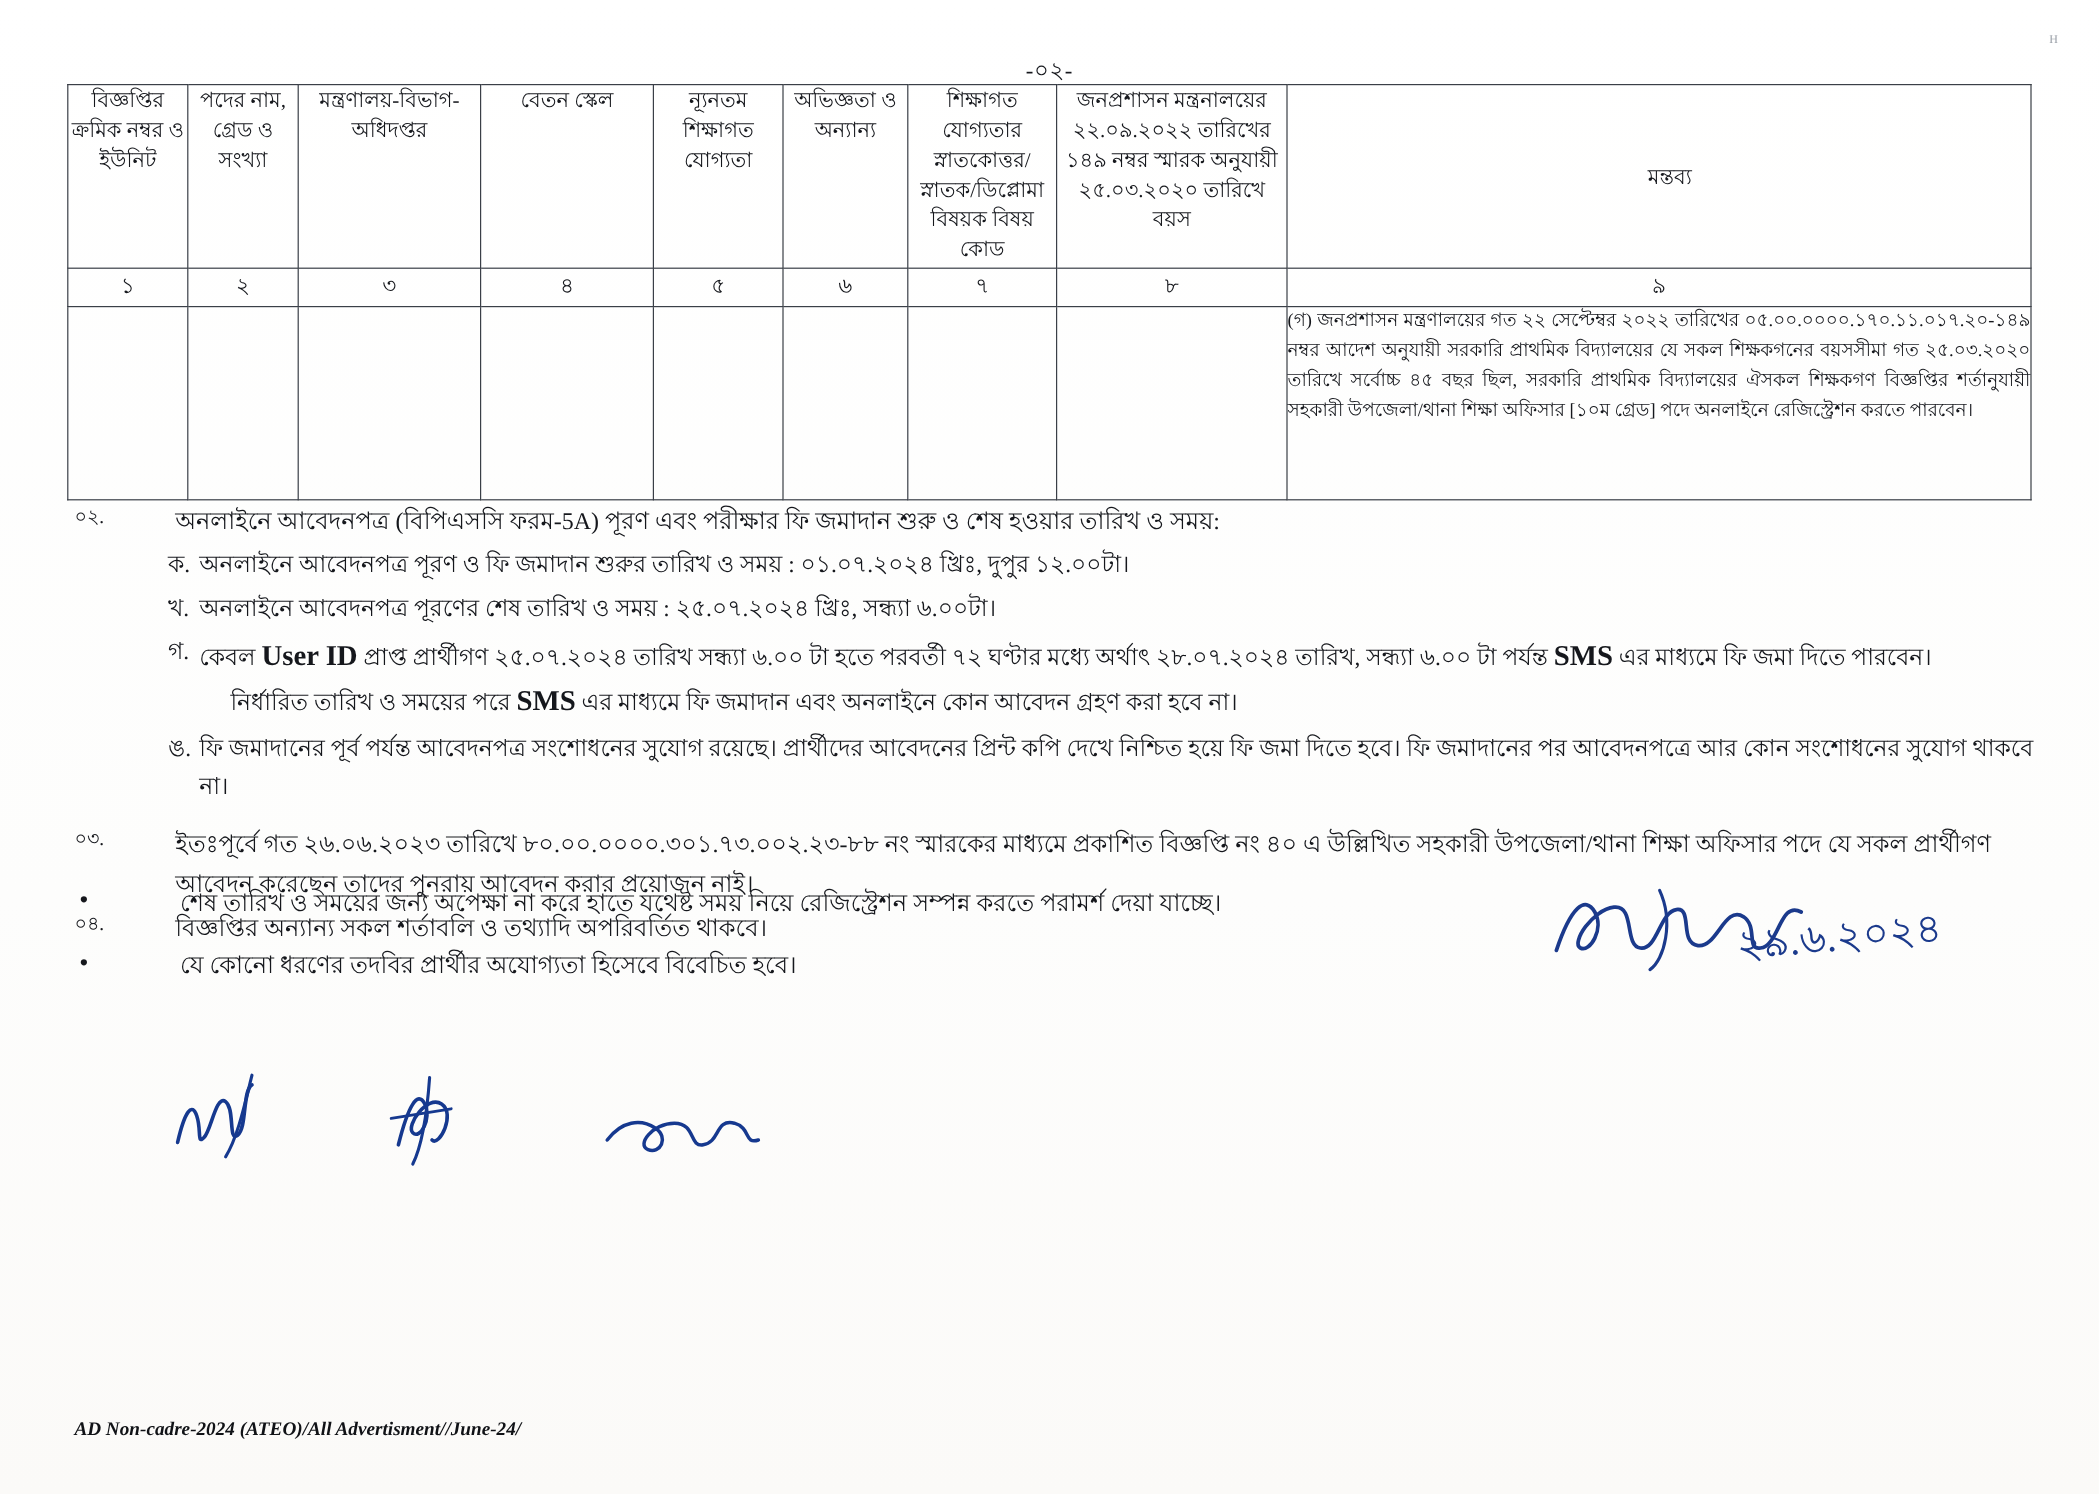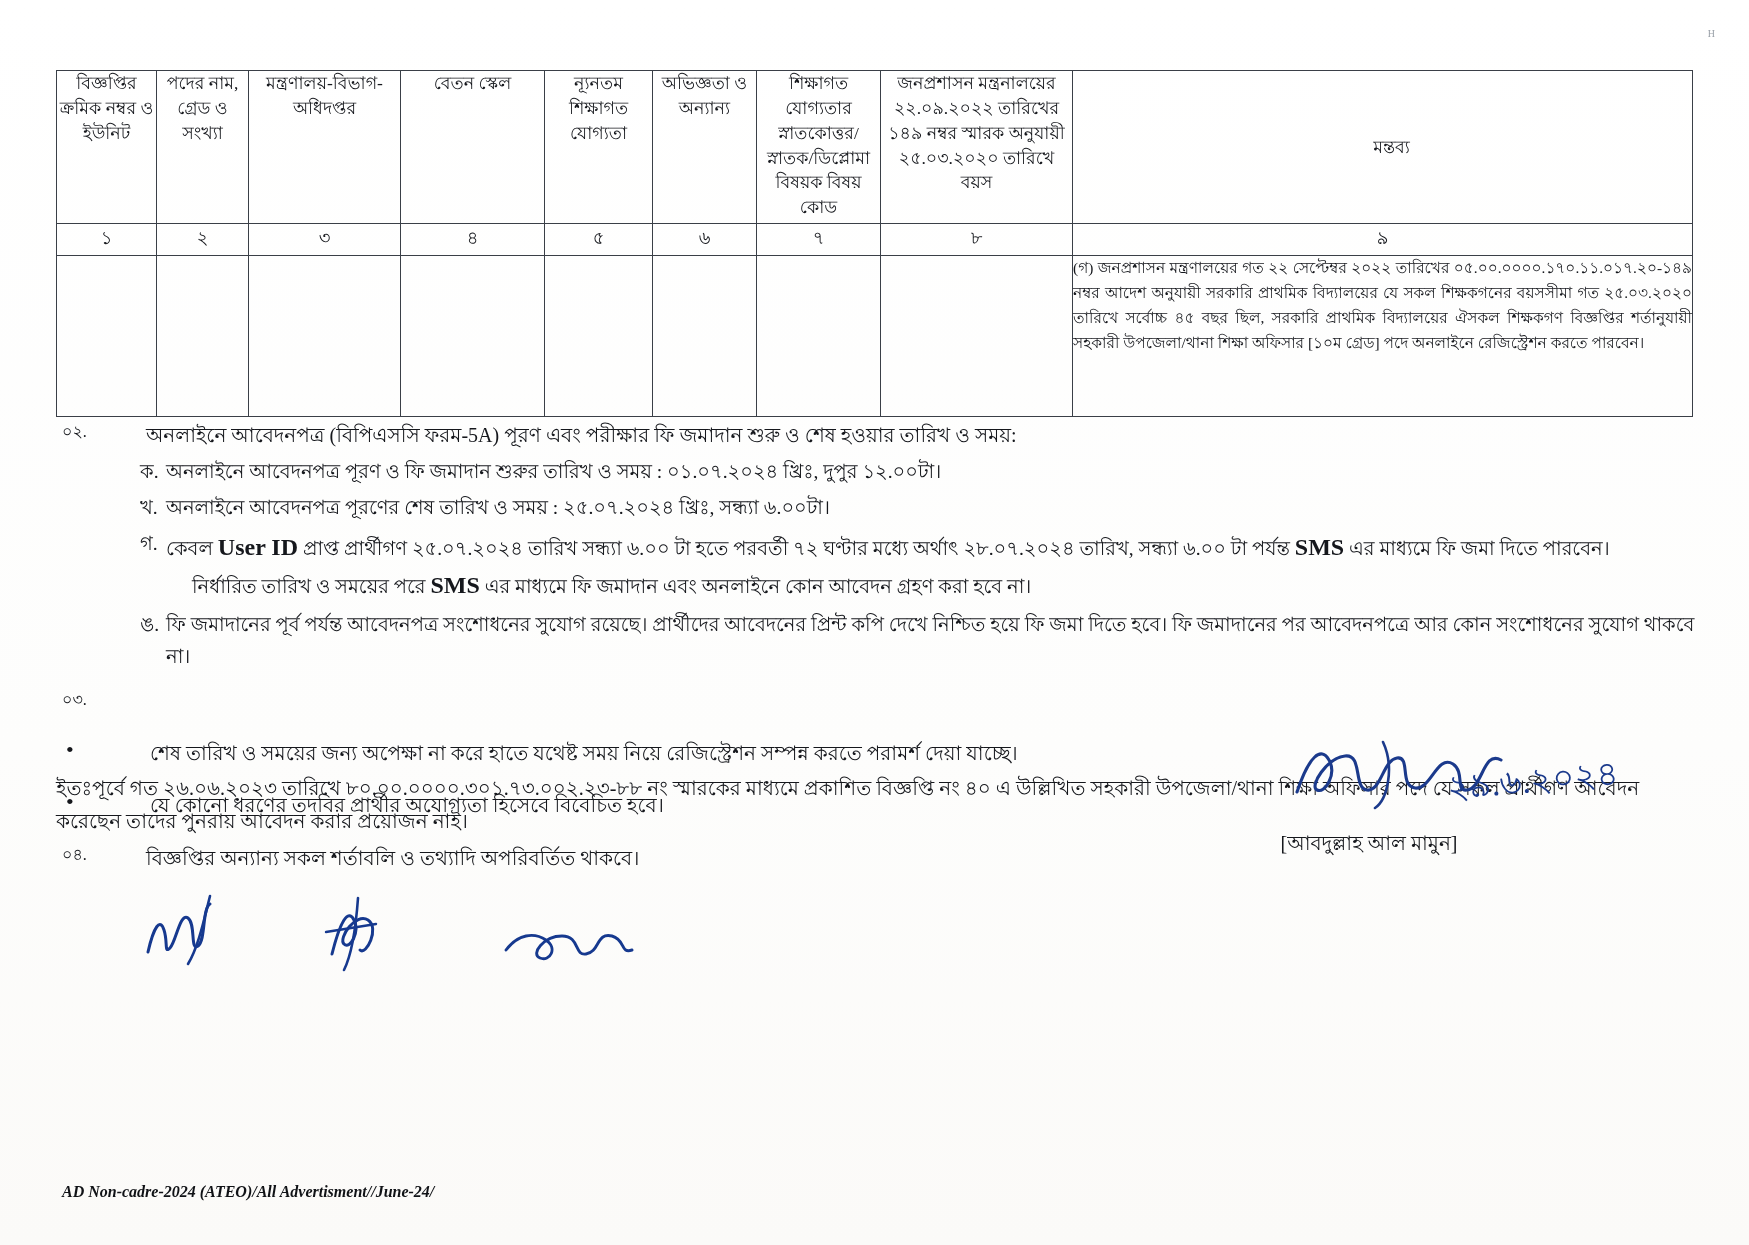--- a/index.html
+++ b/index.html
@@ -103,21 +103,21 @@
   .sub-body{flex:1 1 auto;}
   .indent-cont{
     display:block;
     margin-left:26px;
   }
   .big-latin{
     font-family:"Liberation Serif",serif;
     font-size:24px;
     font-weight:bold;
   }
-  .para-3{margin-top:16px;flex-direction:column;}
+  .para-3{margin-top:16px;}
   .para-3 .ntext{line-height:1.62;}
   .para-4{margin-top:6px;}
 
   
   .bullets{
     position:absolute;
     left:56px;top:738px;
     width:1300px;
     font-size:20px;
     line-height:1.5;
@@ -184,20 +184,21 @@
     font-size:16px;
     color:#101216;
   }
 </style>
 </head>
 <body>
 
 <div class="page">
 
   <div class="corner-mark">H</div>
+  <div class="page-number">-০২-</div>
 
   <table class="notice-table">
     <colgroup>
       <col style="width:100px">
       <col style="width:92px">
       <col style="width:152px">
       <col style="width:144px">
       <col style="width:108px">
       <col style="width:104px">
       <col style="width:124px">
@@ -303,21 +304,20 @@
   <div class="sig-block">
     <div class="sig-scribble">
       <svg width="300" height="80" viewBox="0 0 300 80">
         <path d="M10,58 C22,22 34,12 42,26 C50,40 38,60 30,56 C22,52 40,24 58,22
                  C76,20 66,54 80,56 C94,58 96,26 110,24 C124,22 112,52 128,54
                  C144,56 150,20 166,30 C178,38 168,58 180,56 C196,54 196,16 214,26" fill="none" stroke="#1b3a8c" stroke-width="3.1" stroke-linecap="round"></path>
         <path d="M96,8 C108,34 100,66 88,74" fill="none" stroke="#1b3a8c" stroke-width="2.6" stroke-linecap="round"></path>
       </svg>
       <div class="sig-date">২৯.৬.২০২৪</div>
     </div>
-    <div class="sig-name">[আবদুল্লাহ আল মামুন]</div>
   </div>
 
   <div class="mini-sigs">
     <svg width="110" height="80" style="left:0;top:0;" viewBox="0 0 110 80">
       <path d="M8,62 C14,36 20,28 24,40 C28,52 24,64 30,58 C36,52 40,22 48,28
                C56,34 50,62 58,56 C66,50 62,18 70,14" fill="none" stroke="#16398f" stroke-width="3" stroke-linecap="round"></path>
       <path d="M70,6 C64,30 58,58 48,74" fill="none" stroke="#16398f" stroke-width="2.6" stroke-linecap="round"></path>
     </svg>
     <svg width="110" height="80" style="left:170px;top:4px;" viewBox="0 0 110 80">
       <path d="M22,60 C30,28 38,14 44,26 C50,38 40,56 34,50 C28,44 46,18 58,26

